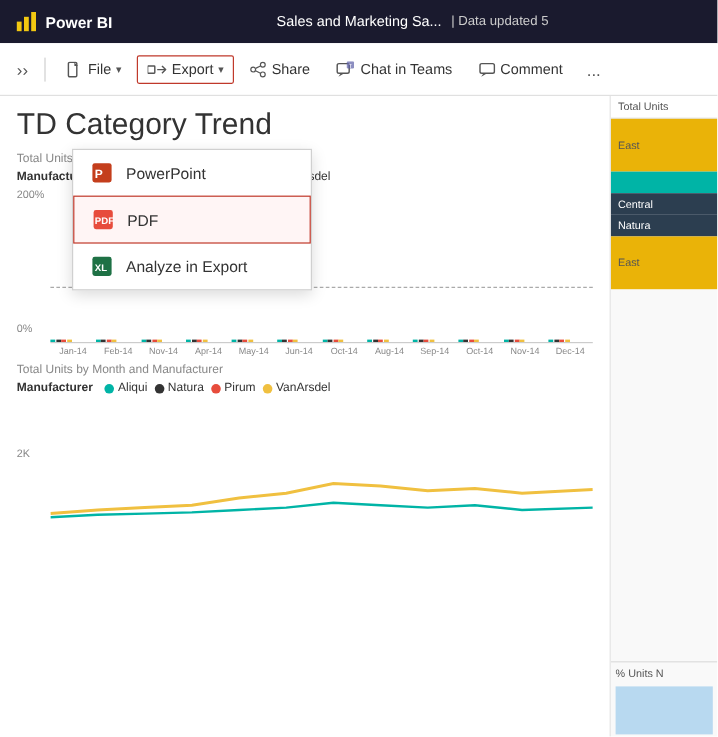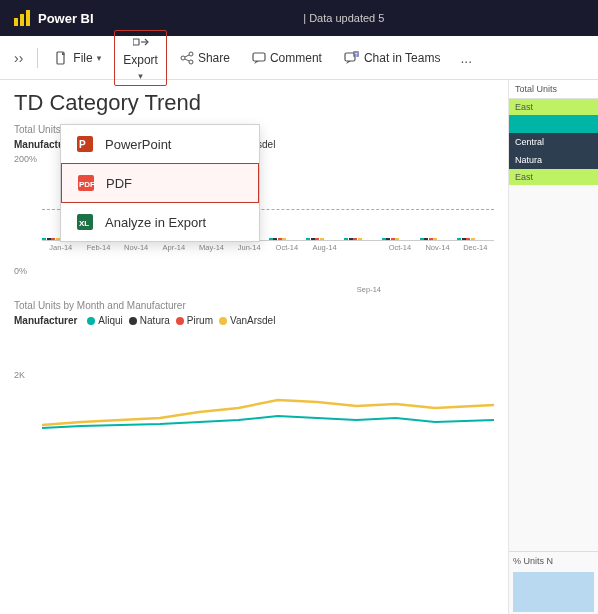--- a/index.html
+++ b/index.html
@@ -85,21 +85,20 @@
       font-size: 14px;
       color: #555;
       padding: 4px 6px;
       cursor: pointer;
     }
 
     
     .export-btn {
       border: 1.5px solid #c0392b !important;
       color: #333;
-      flex-direction: column;
     }
 
     
     .dropdown-overlay {
       position: absolute;
       top: 44px;
       left: 60px;
       width: 200px;
       background: #fff;
       border: 1px solid #d0d0d0;
@@ -191,29 +190,29 @@
       padding: 4px 6px;
       font-size: 9px;
     }
     .right-panel-dark {
       background: #2c3e50;
       color: #fff;
       padding: 4px 6px;
       font-size: 9px;
     }
     .right-panel-label {
-      background: #bef264;
-      padding: 3px 6px;
+      background: #eab308;
+      padding: 17px 6px;
       font-size: 9px;
       color: #555;
     }
 
     
     .cat-trend-title {
-      font-size: 22px;
+      font-size: 25px;
       font-weight: 300;
       color: #333;
       margin-bottom: 4px;
       white-space: nowrap;
     }
 
     .manufacturer-label {
       font-weight: 600;
       font-size: 10px;
       color: #333;
@@ -236,20 +235,21 @@
 <div class="top-bar">
   <div class="power-bi-logo">
     <svg class="power-bi-icon" viewBox="0 0 20 20">
       <rect x="2" y="10" width="4" height="8" fill="#f2c811"></rect>
       <rect x="8" y="6" width="4" height="12" fill="#f2c811"></rect>
       <rect x="14" y="2" width="4" height="16" fill="#f2c811"></rect>
     </svg>
     <span>Power BI</span>
   </div>
   <div class="top-bar-title">
+    <span>Sales and Marketing Sa...</span>
     <span>| Data updated 5</span>
   </div>
 </div>
 
 <div class="toolbar">
   <span class="nav-arrow">››</span>
   <div class="toolbar-divider"></div>
 
   <button class="toolbar-btn">
     <svg width="14" height="14" viewBox="0 0 14 14" fill="none">
@@ -275,35 +275,35 @@
       <circle cx="11" cy="3" r="2" stroke="#555" stroke-width="1" fill="none"></circle>
       <circle cx="11" cy="11" r="2" stroke="#555" stroke-width="1" fill="none"></circle>
       <circle cx="3" cy="7" r="2" stroke="#555" stroke-width="1" fill="none"></circle>
       <line x1="5" y1="6" x2="9" y2="4" stroke="#555" stroke-width="1"></line>
       <line x1="5" y1="8" x2="9" y2="10" stroke="#555" stroke-width="1"></line>
     </svg>
     <span>Share</span>
   </button>
 
   <button class="toolbar-btn">
-    <svg width="14" height="14" viewBox="0 0 14 14">
-      <rect x="1" y="2" width="12" height="8" rx="1.5" stroke="#555" stroke-width="1.2" fill="none"></rect>
-      <polygon points="4,10 2,13 7,10" fill="#555"></polygon>
-    </svg>
-    <span>Comment</span>
-  </button>
-
-  <button class="toolbar-btn">
     <svg width="16" height="14" viewBox="0 0 16 14">
       <rect x="1" y="2" width="10" height="8" rx="1.5" stroke="#555" stroke-width="1.2" fill="none"></rect>
       <polygon points="4,10 2,13 7,10" fill="#555"></polygon>
       <rect x="9" y="0" width="6" height="6" rx="1" fill="#5b5ea6" opacity="0.7"></rect>
       <text x="10.5" y="5.5" font-size="5" fill="#fff">T</text>
     </svg>
     <span>Chat in Teams</span>
+  </button>
+
+  <button class="toolbar-btn">
+    <svg width="14" height="14" viewBox="0 0 14 14">
+      <rect x="1" y="2" width="12" height="8" rx="1.5" stroke="#555" stroke-width="1.2" fill="none"></rect>
+      <polygon points="4,10 2,13 7,10" fill="#555"></polygon>
+    </svg>
+    <span>Comment</span>
   </button>
 
   <button class="toolbar-btn toolbar-more">
     <span>...</span>
   </button>
 </div>
 
 <div style="position:relative; z-index:200;">
   <div class="dropdown-overlay">
 
@@ -446,21 +446,21 @@
 
         <div style="display:flex; font-size:7.5px; color:#888; margin-top:2px; padding-left:0;">
           <span style="flex:1;text-align:center;">Jan-14</span>
           <span style="flex:1;text-align:center;">Feb-14</span>
           <span style="flex:1;text-align:center;">Nov-14</span>
           <span style="flex:1;text-align:center;">Apr-14</span>
           <span style="flex:1;text-align:center;">May-14</span>
           <span style="flex:1;text-align:center;">Jun-14</span>
           <span style="flex:1;text-align:center;">Oct-14</span>
           <span style="flex:1;text-align:center;">Aug-14</span>
-          <span style="flex:1;text-align:right;margin-top:42px;">Sep-14</span>
+          <span style="flex:1;text-align:center;">Sep-14</span>
           <span style="flex:1;text-align:center;">Oct-14</span>
           <span style="flex:1;text-align:center;">Nov-14</span>
           <span style="flex:1;text-align:center;">Dec-14</span>
         </div>
       </div>
     </div>
 
     <div class="section-title" style="margin-top:6px;">Total Units by Month and Manufacturer</div>
     <div class="manufacturer-legend">
       <span class="manufacturer-label">Manufacturer</span>

